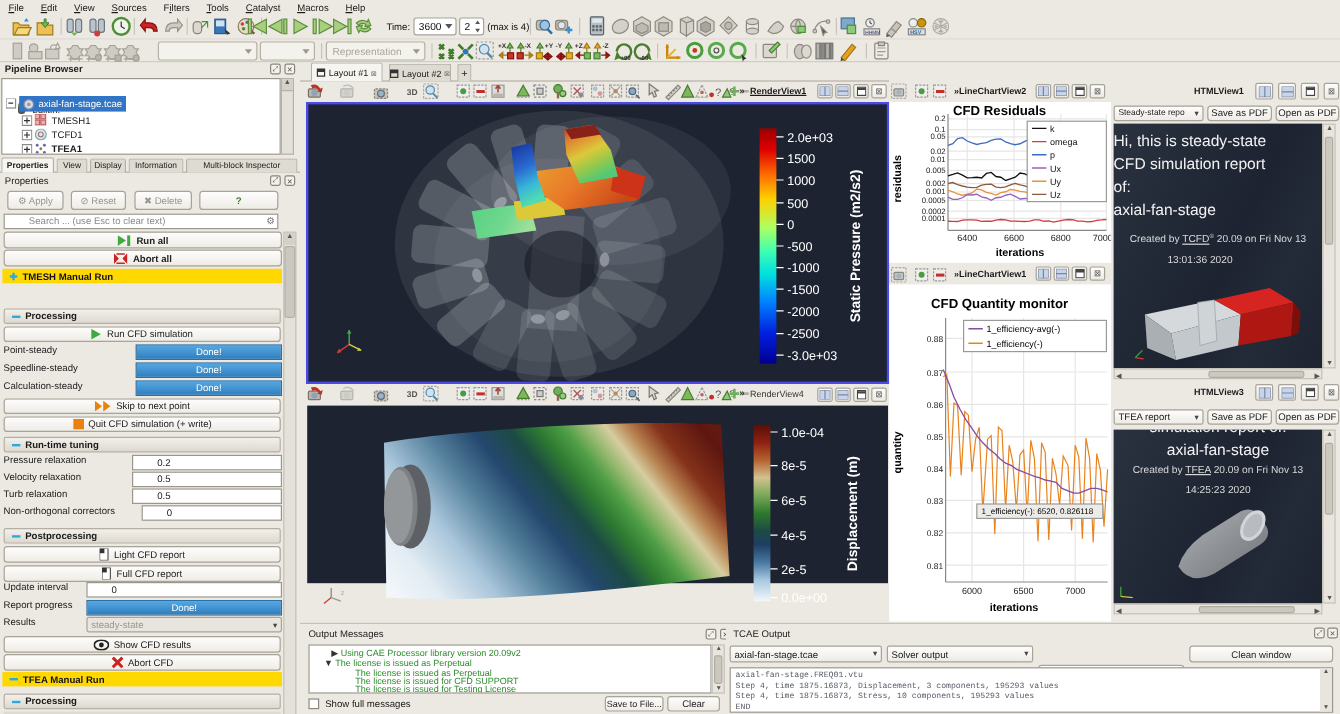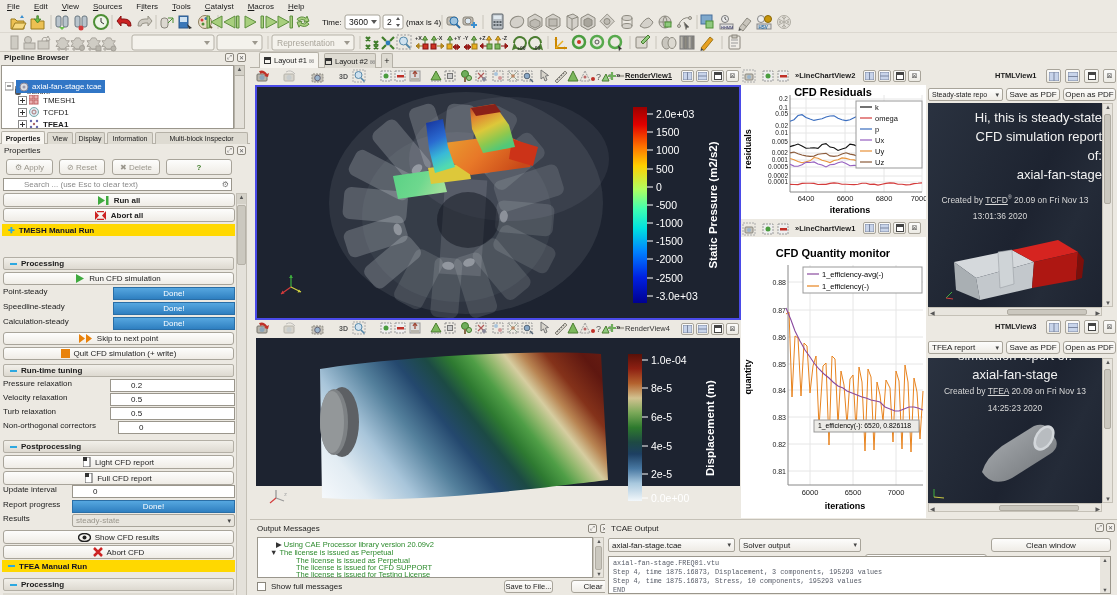--- a/index.html
+++ b/index.html
@@ -1219,21 +1219,21 @@
         <rect x="0.5" y="0.5" width="7" height="7" fill="#fff" stroke="#444"></rect>
         <line x1="0.5" y1="2" x2="7.5" y2="2" stroke="#444" stroke-width="2"></line>
       </svg>
     </div>
 <div class="wbtn" style="left:177px;top:17px;width:13px;height:14px;font-size:7px;color:#555;">⊠</div>
 <div class="combo" style="left:2px;top:36px;width:75px;height:13px;font-size:7px;">Steady-state repo</div>
 <div class="btn" style="left:80px;top:36px;width:54px;height:13px;">Save as PDF</div>
 <div class="btn" style="left:137px;top:36px;width:53px;height:13px;">Open as PDF</div>
 
 <div class="abs" style="left:2px;top:51px;width:174px;height:204px;background:linear-gradient(115deg,#2a3240 0%,#232a37 30%,#1d2330 55%,#242b38 75%,#1d2330 100%);overflow:hidden;">
-  <div style="position:absolute;left:0;top:5px;width:174px;text-align:right;color:#f2f2f2;font-size:13px;line-height:19px;white-space:nowrap;">Hi, this is steady-state<br>CFD simulation report<br>of:<br>axial-fan-stage</div>
+  <div style="position:absolute;left:0;top:5px;width:174px;text-align:left;color:#f2f2f2;font-size:13px;line-height:19px;white-space:nowrap;">Hi, this is steady-state<br>CFD simulation report<br>of:<br>axial-fan-stage</div>
   <div style="position:absolute;left:0;top:91px;width:174px;text-align:center;color:#d8d8d8;font-size:8.5px;">Created by <u>TCFD</u><span style="font-size:5px;vertical-align:super">®</span> 20.09 on Fri Nov 13</div>
   <div style="position:absolute;left:0;top:108px;width:144px;text-align:center;color:#d8d8d8;font-size:8.5px;">13:01:36 2020</div>
   <svg style="position:absolute;left:14px;top:125px;" width="150" height="75" viewBox="0 0 150 75">
     <polygon points="12,34 70,22 92,34 34,50" fill="#d5d9dc"></polygon>
     <polygon points="12,34 34,50 38,72 14,62" fill="#a9afb3"></polygon>
     <polygon points="34,50 92,34 90,60 38,72" fill="#c3c8cc"></polygon>
     <polygon points="56,24 70,22 72,56 58,60" fill="#cfd4d7" stroke="#9aa0a4" stroke-width="0.6"></polygon>
     <polygon points="70,22 116,12 136,24 92,34" fill="#d62420"></polygon>
     <polygon points="92,34 136,24 134,52 90,60" fill="#ae1712"></polygon>
     <polygon points="136,24 142,32 140,50 134,52" fill="#7c0f0a"></polygon>
@@ -1323,21 +1323,21 @@
   <div style="position:absolute;left:38px;top:32px;">The license is issued for Testing License</div>
 </div>
 <div class="abs" style="left:343px;top:17px;width:11px;height:41px;background:#e8e5de;border:1px solid #c5c1b7;">
  <div style="position:absolute;left:1px;top:0;width:8px;font-size:5.5px;color:#555;text-align:center;">▲</div>
  <div style="position:absolute;left:1px;bottom:0;width:8px;font-size:5.5px;color:#555;text-align:center;">▼</div>
  <div style="position:absolute;left:1px;top:8px;width:7px;height:24px;background:#cbc8bf;border:1px solid #b0aca2;border-radius:2px;"></div>
 </div>
 <div class="abs" style="left:7px;top:62px;width:9px;height:9px;background:#fff;border:1px solid #8a867c;"></div>
 <div class="lbl" style="left:21px;top:62px;">Show full messages</div>
 <div class="btn" style="left:254px;top:60px;width:49px;height:13px;white-space:nowrap;font-size:7.5px;">Save to File...</div>
-<div class="btn" style="left:321px;top:60px;width:44px;height:13px;">Clear</div>
+<div class="btn" style="left:306px;top:60px;width:44px;height:13px;">Clear</div>
 </div>
 <div class="abs" id="tcae" style="left:605px;top:519px;width:512px;height:76px;background:#ece9e2;border-top:1px solid #c5c1b7;">
 <div class="lbl" style="left:6px;top:4px;color:#222;">TCAE Output</div>
 <div class="dockbtn" style="left:490px;top:3px;">⤢</div>
     <div class="dockbtn" style="left:501px;top:3px;">✕</div>
 <div class="combo" style="left:3px;top:18px;width:127px;height:14px;">axial-fan-stage.tcae</div>
 <div class="combo" style="left:134px;top:18px;width:122px;height:14px;">Solver output</div>
 <div class="btn" style="left:260px;top:34px;width:122px;height:14px;">Save output to file...</div>
 <div class="btn" style="left:386px;top:18px;width:120px;height:14px;">Clean window</div>
 <div class="abs" style="left:3px;top:36px;width:503px;height:38px;background:#fff;border:1px solid #9a968c;font-family:'Liberation Mono',monospace;font-size:6.8px;color:#555a66;line-height:9px;padding:2px 16px 0 4px;">

